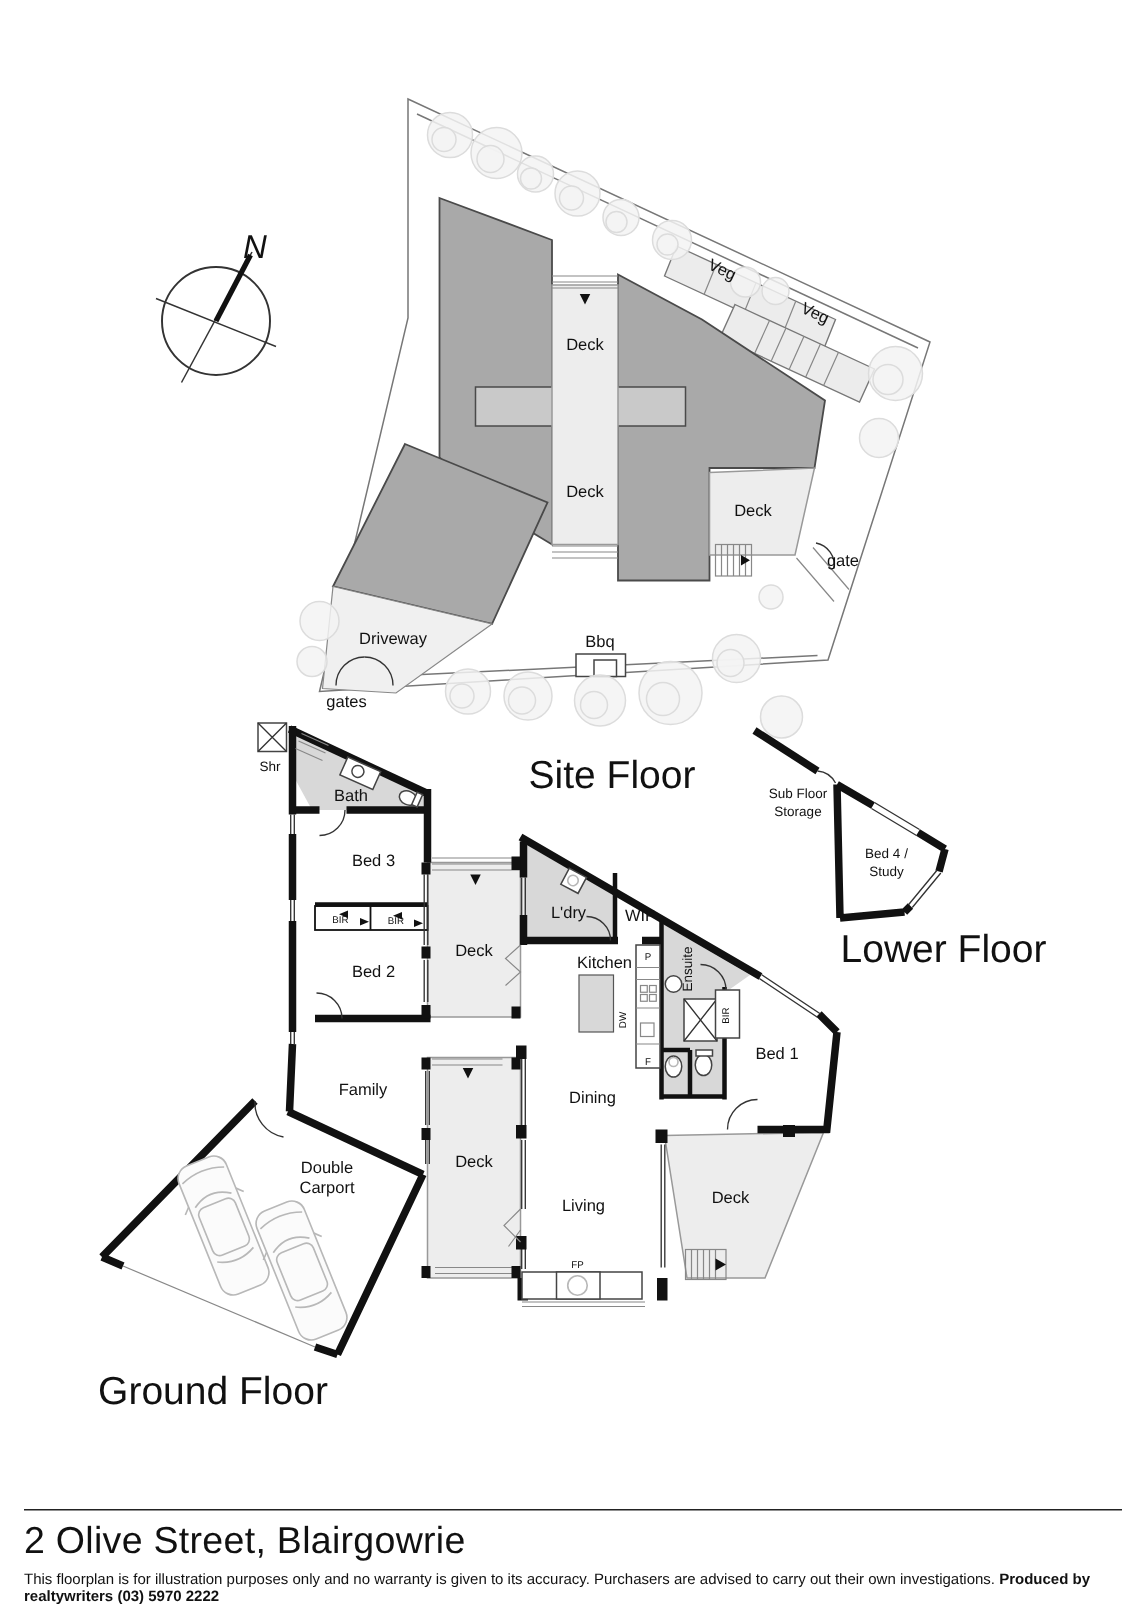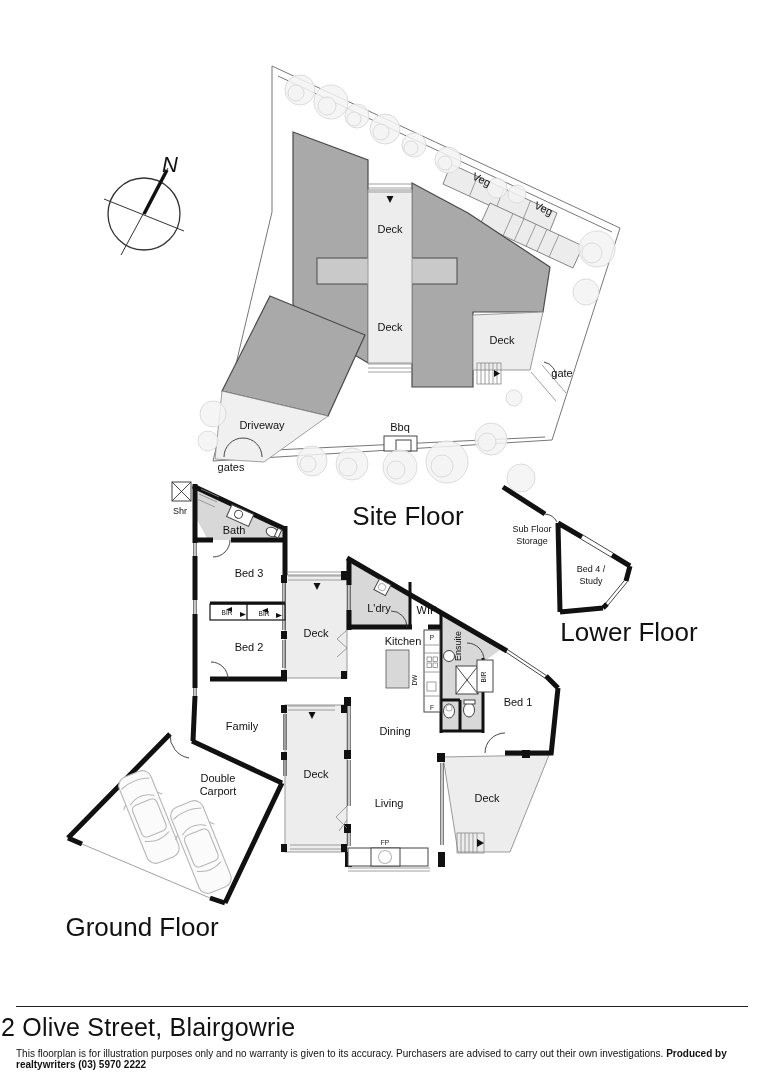--- a/index.html
+++ b/index.html
@@ -23,21 +23,21 @@
   .post{fill:#111}
   .arrow{fill:#111}
   .lbl{font-size:11px;fill:#111;text-anchor:middle;font-family:"Liberation Sans",sans-serif}
   .lbl-sm{font-size:9px;fill:#111;text-anchor:middle;font-family:"Liberation Sans",sans-serif}
   .lbl-xs{font-size:6.5px;fill:#111;text-anchor:middle;font-family:"Liberation Sans",sans-serif}
   .title{font-size:26px;fill:#111;text-anchor:middle;font-family:"Liberation Sans",sans-serif}
   .north{font-size:22px;fill:#111;text-anchor:middle;font-style:italic;font-family:"Liberation Sans",sans-serif}
   
   .footer{position:absolute;left:0;top:1006px;width:764px;}
   .footer-rule{border-top:1.5px solid #222;margin:0 16px;}
-  .footer h1{margin:6px 16px 0 1px;font-size:25px;font-weight:normal;color:#111;letter-spacing:.2px;}
+  .footer h1{margin:6px 16px 0 16px;font-size:25px;font-weight:normal;color:#111;letter-spacing:.2px;}
   .footer p{margin:6px 16px 0 16px;font-size:10px;color:#111;}
 </style>
 </head>
 <body>
 
 <svg width="764" height="1005" viewBox="0 0 764 1005">
 
   <g>
     <circle cx="144" cy="214" r="36" fill="none" stroke="#333" stroke-width="1.3"></circle>
     <path d="M104,199 L184,231" stroke="#333" stroke-width="1" fill="none"></path>

